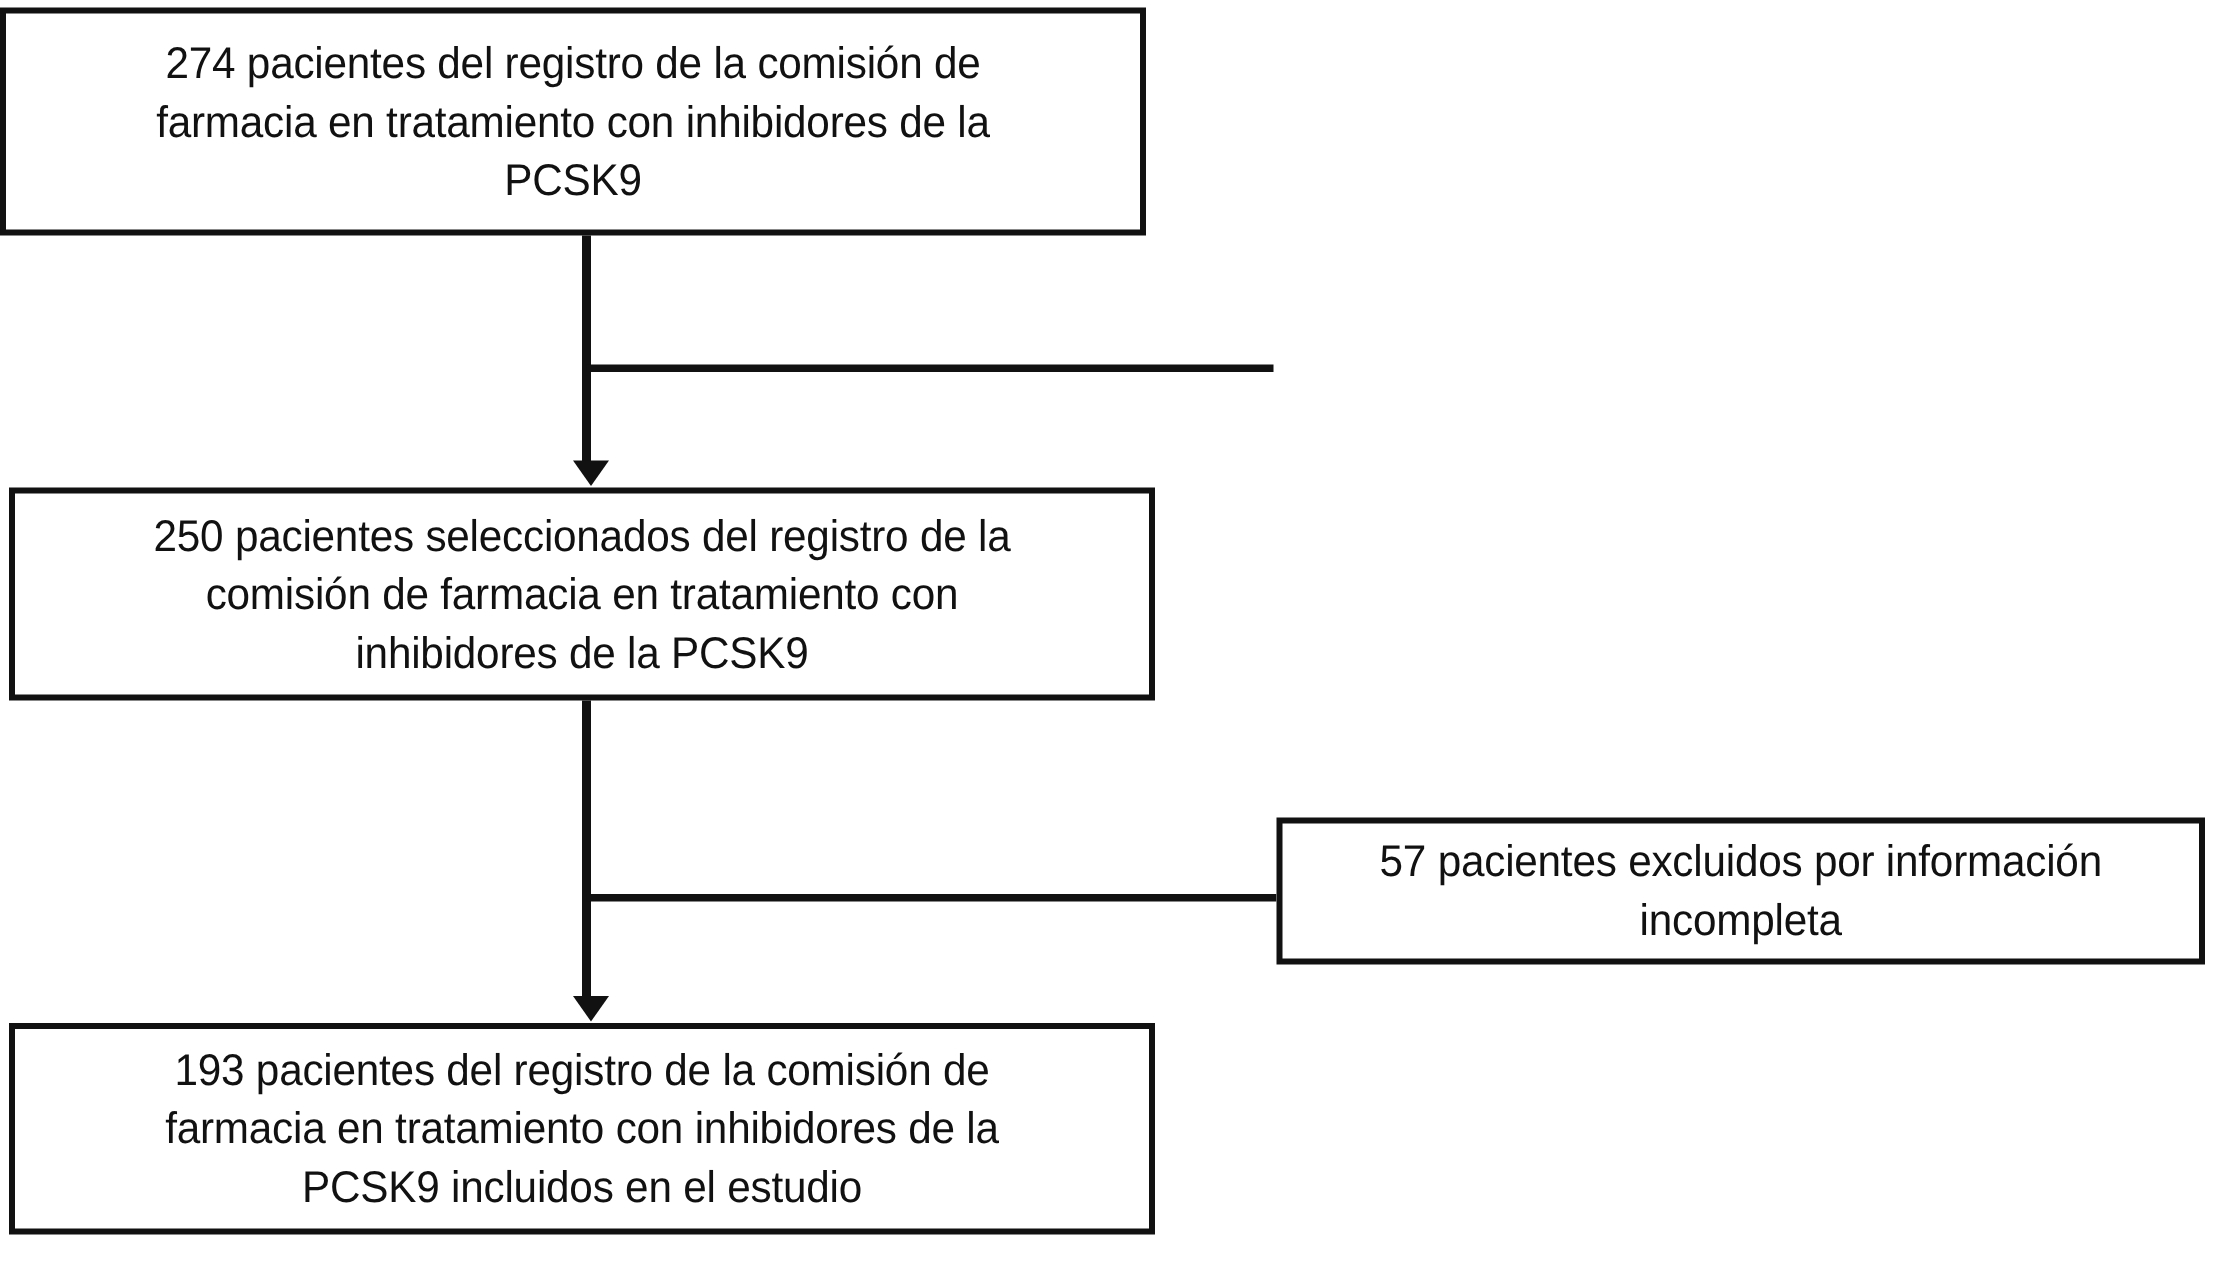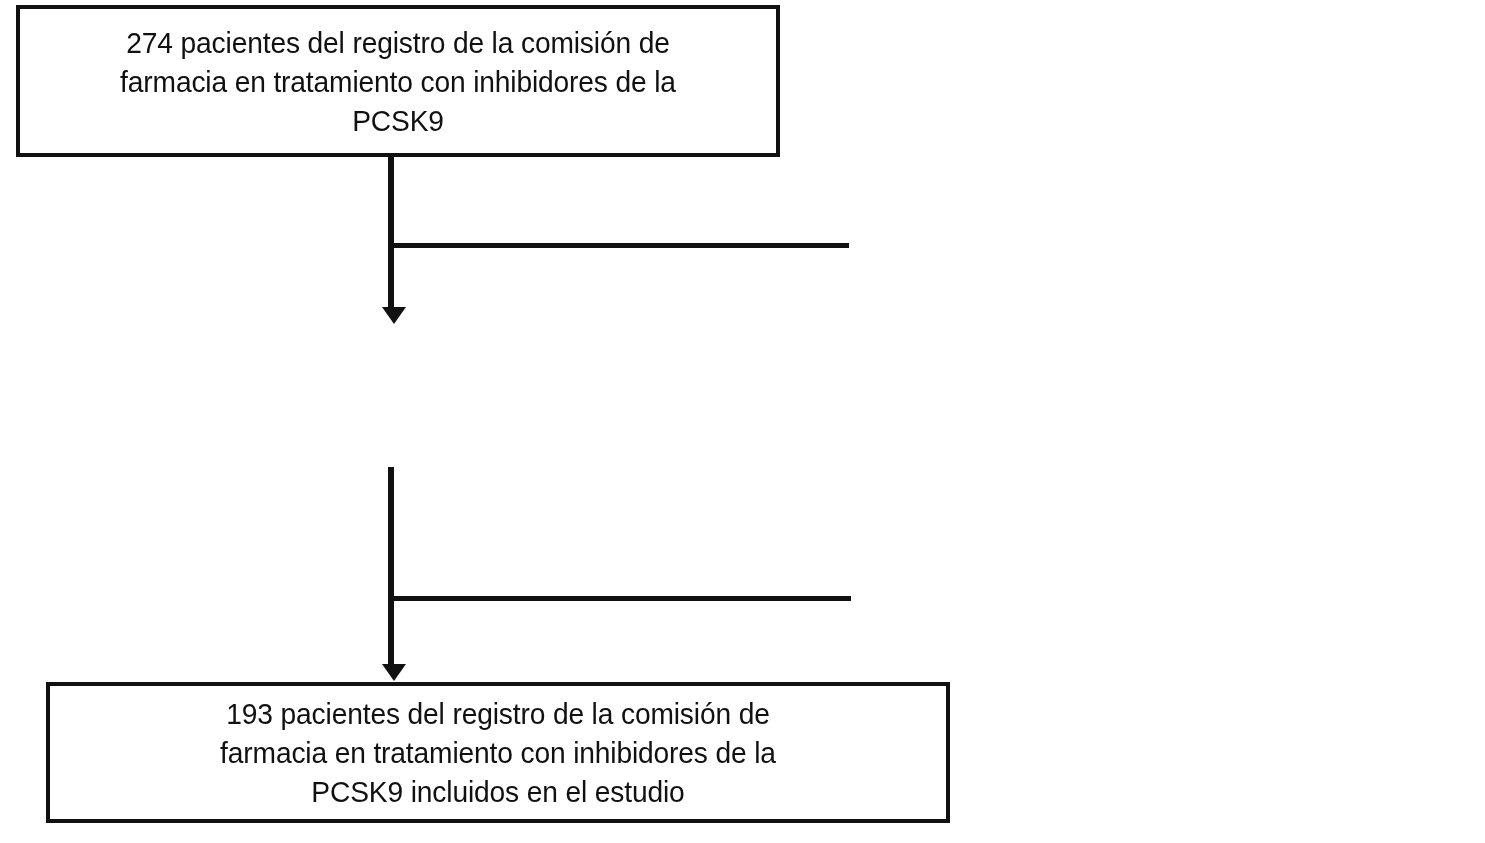--- a/index.html
+++ b/index.html
@@ -37,23 +37,23 @@
     line-height: 39px;
     color: #111111;
     letter-spacing: -0.15px;
     white-space: pre-line;
     font-stretch: semi-condensed;
     transform: scaleX(0.955);
     transform-origin: center center;
   }
 
   
-  #node-main-1 { left: 16px;  top: 5px;   width: 764px; height: 152px; }
+  #node-main-1 { left: 0;  top: 5px;   width: 764px; height: 152px; }
   #node-main-2 { left: 6px;  top: 325px; width: 764px; height: 142px; }
-  #node-main-3 { left: 6px;  top: 682px; width: 904px; height: 141px; margin-left: 40px; }
+  #node-main-3 { left: 6px;  top: 682px; width: 764px; height: 141px; }
 
   
   #node-excl-1 { left: 849px; top: 194px; width: 628px; height: 98px; }
   #node-excl-2 { left: 851px; top: 545px; width: 619px; height: 98px; }
 
   
   .conn-v {
     position: absolute;
     width: 6px;
     background: #111111;
@@ -91,25 +91,34 @@
     <span class="node-text">274 pacientes del registro de la comisión de
 farmacia en tratamiento con inhibidores de la
 PCSK9</span>
   </div>
 
   <div class="conn-v" id="conn-v-1"></div>
   <div class="arrowhead" id="arrow-1"></div>
   <div class="conn-h" id="conn-h-1"></div>
 
 
+  <div class="node" id="node-main-2">
+    <span class="node-text">250 pacientes seleccionados del registro de la
+comisión de farmacia en tratamiento con
+inhibidores de la PCSK9</span>
+  </div>
 
   <div class="conn-v" id="conn-v-2"></div>
   <div class="arrowhead" id="arrow-2"></div>
   <div class="conn-h" id="conn-h-2"></div>
 
+  <div class="node" id="node-excl-2">
+    <span class="node-text">57 pacientes excluidos por información
+incompleta</span>
+  </div>
 
   <div class="node" id="node-main-3">
     <span class="node-text">193 pacientes del registro de la comisión de
 farmacia en tratamiento con inhibidores de la
 PCSK9 incluidos en el estudio</span>
   </div>
 
 </div>
 
 </body></html>

